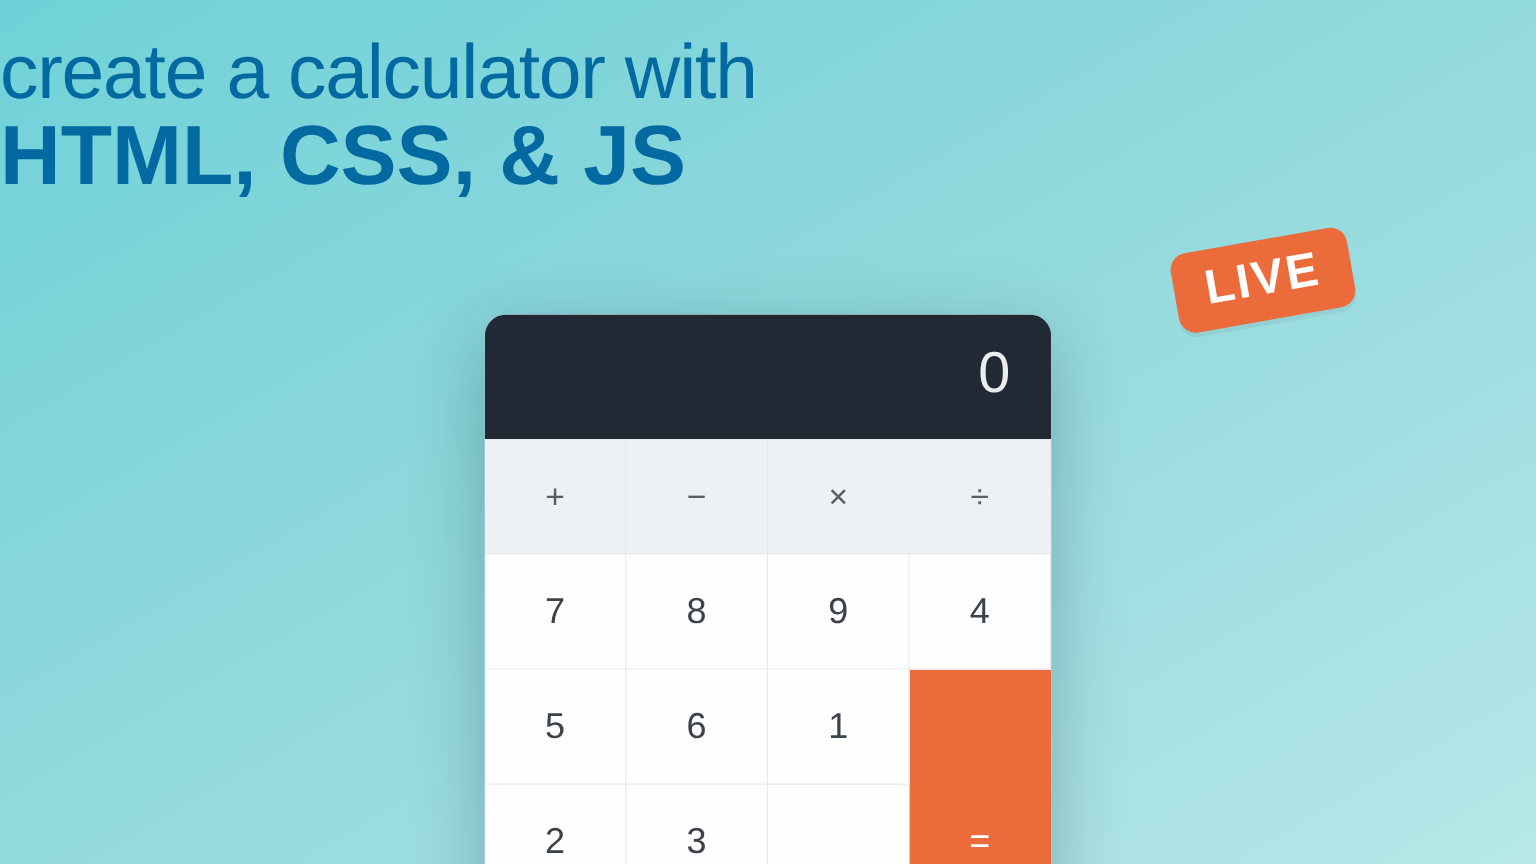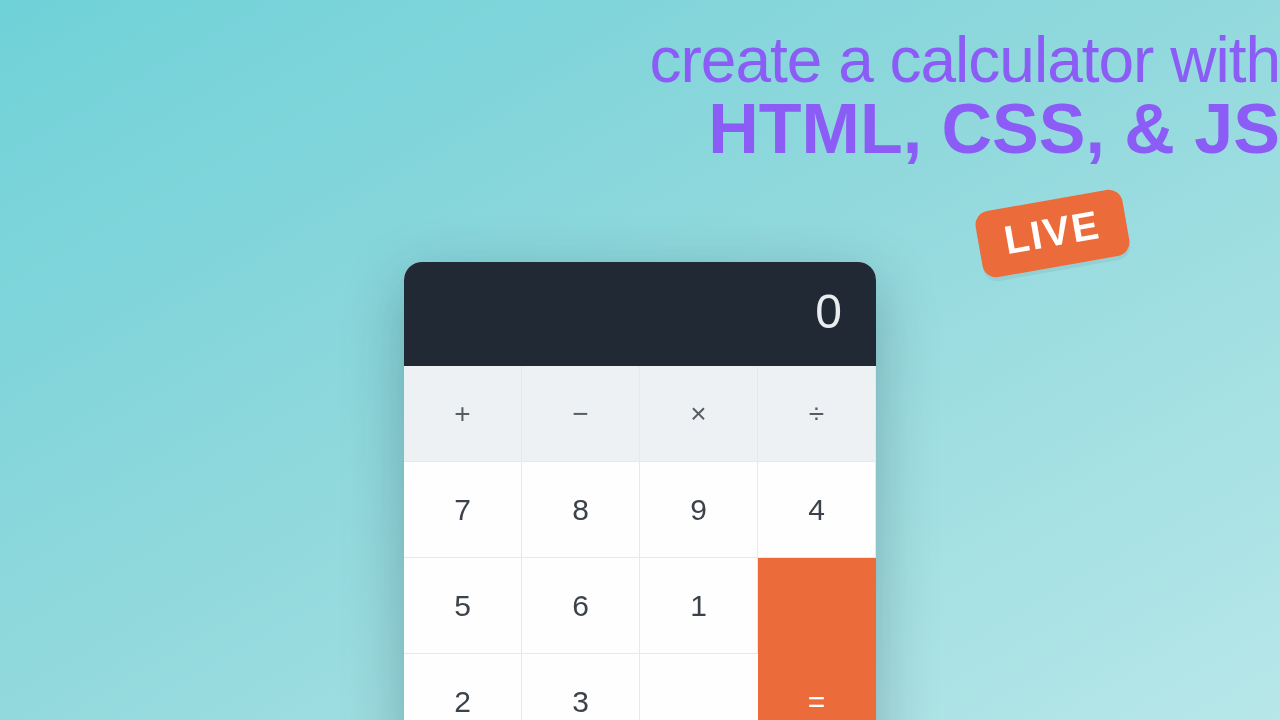--- a/index.html
+++ b/index.html
@@ -6,22 +6,22 @@
   html, body { width: 1280px; height: 720px; overflow: hidden; }
   body {
     background: linear-gradient(150deg, #6fd2d8 0%, #8fd8dc 45%, #b7e7e9 100%);
     font-family: "Segoe UI", "Helvetica Neue", Arial, sans-serif;
     position: relative;
   }
   .heading {
     position: absolute;
     top: 28px;
     left: 0; right: 0;
-    text-align: right;
-    color: #8b5cf6;
+    text-align: left;
+    color: #0369a1;
   }
   .heading .line1 {
     font-size: 64px;
     font-weight: 500;
     letter-spacing: -1px;
     line-height: 1;
   }
   .heading .line2 {
     font-size: 70px;
     font-weight: 800;

